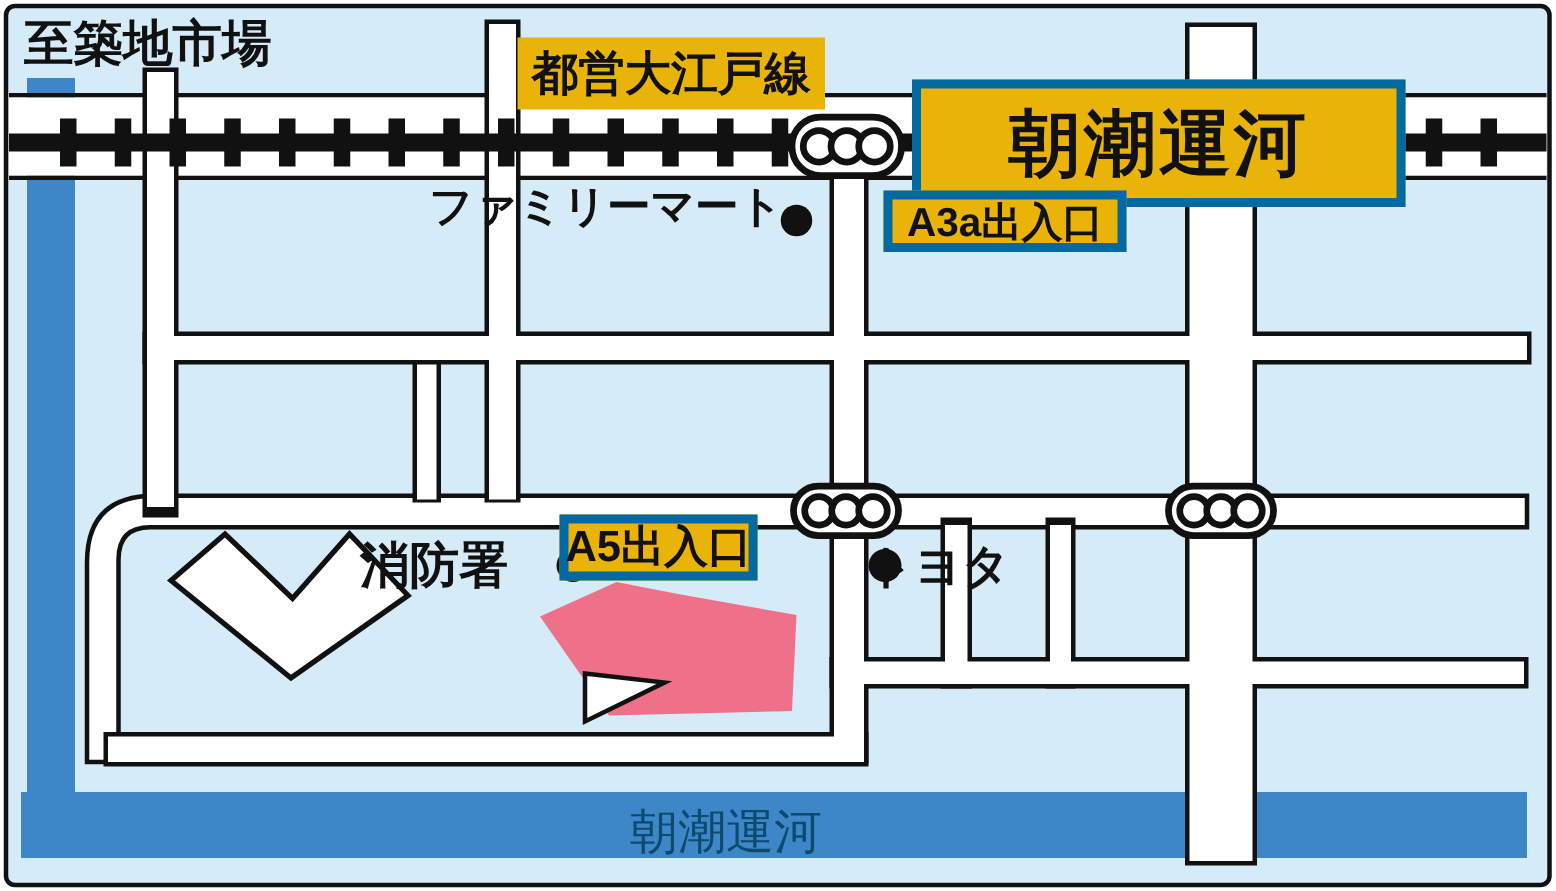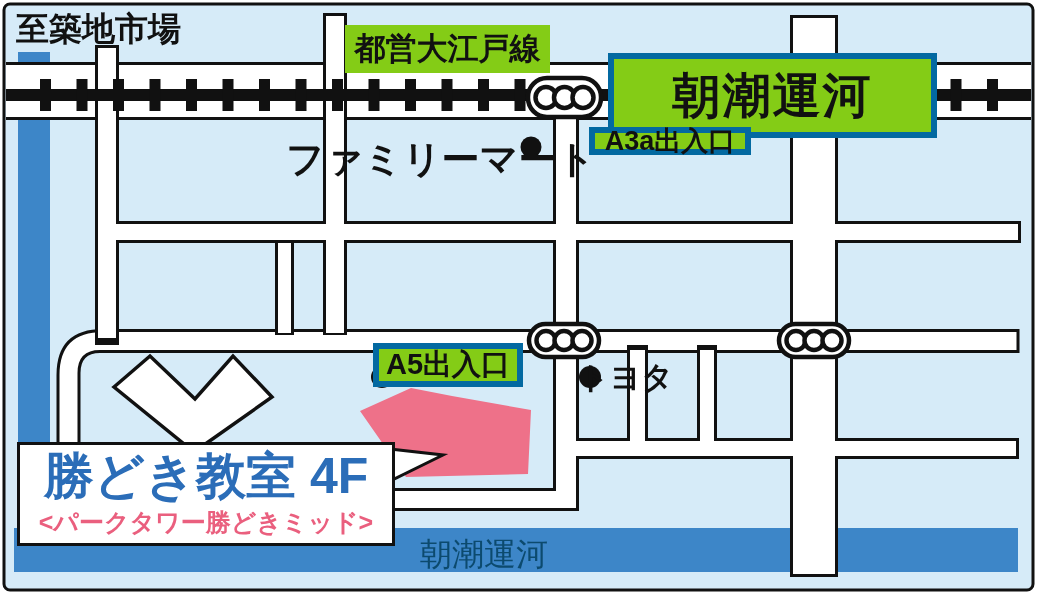--- a/index.html
+++ b/index.html
@@ -4,21 +4,21 @@
 <style>
   :root{
     --background:#d6ebf8; --water:#3d86c8; --building:#ee7189;
     --classroom_text:#2b6db8; --subtitle_text:#ea5f7e; --road:#ffffff; --outline:#111111;
   }
   html,body{margin:0;padding:0;background:#ffffff;}
   .map{position:relative;width:1037px;height:594px;background:#ffffff;overflow:hidden;
        font-family:"Liberation Sans","DejaVu Sans",sans-serif;}
   .map svg{position:absolute;left:0;top:0;}
   .lbl{position:absolute;color:#111;font-weight:bold;white-space:nowrap;line-height:1;}
-  .boxlbl{position:absolute;background:#84cc16;border:6px solid #0369a1;display:flex;
+  .boxlbl{position:absolute;background:#eab308;border:6px solid #0369a1;display:flex;
           align-items:center;justify-content:center;color:#111;font-weight:bold;
           white-space:nowrap;box-sizing:border-box;}
   .bg-fill{fill:var(--background);}
   .water-fill{fill:var(--water);}
   .road-w{fill:var(--road);}
   .road-b{fill:var(--outline);}
   .pill{fill:#ffffff;stroke:var(--outline);}
   .dest-box{position:absolute;left:17px;top:442px;width:378px;height:104px;background:#fff;
             border:3px solid #111;box-sizing:border-box;display:flex;flex-direction:column;
             align-items:center;justify-content:center;}
@@ -127,29 +127,26 @@
     <rect x="4" y="4" width="1029" height="586" rx="6" fill="none" stroke="#111111" stroke-width="3"></rect>
   </svg>
 
   <div class="lbl" style="left:16px;top:12px;font-size:33px;">至築地市場</div>
 
   <div class="boxlbl" style="left:345px;top:25px;width:205px;height:48px;font-size:31px;border-width:0;">都営大江戸線</div>
 
 
   <div class="boxlbl" style="left:608px;top:53px;width:329px;height:85px;font-size:48px;letter-spacing:2px;">朝潮運河</div>
 
-  <div class="boxlbl" style="left:589px;top:127px;width:162px;height:28px;font-size:27px;">A3a出入口</div>
+  <div class="boxlbl" style="left:589px;top:127px;width:162px;height:41px;font-size:27px;">A3a出入口</div>
 
-  <div class="lbl" style="left:286px;top:140px;font-size:38px;">ファミリーマート</div>
+  <div class="lbl" style="left:286px;top:124px;font-size:29px;">ファミリーマート</div>
 
-  <div class="boxlbl" style="left:373px;top:343px;width:150px;height:44px;font-size:29px;">A5出入口</div>
+  <div class="boxlbl" style="left:373px;top:343px;width:132px;height:44px;font-size:29px;">A5出入口</div>
 
+  <div class="lbl" style="left:240px;top:360px;font-size:33px;">消防署</div>
 
   <div class="lbl" style="left:578px;top:362px;font-size:31px;">トヨタ</div>
 
-  <div class="dest-box">
-    <div class="dest-title">勝どき教室 4F</div>
-    <div class="dest-sub">&lt;パークタワー勝どきミッド&gt;</div>
-  </div>
 
   <div class="canal-lbl">朝潮運河</div>
 
 </div>
 
 </body></html>

